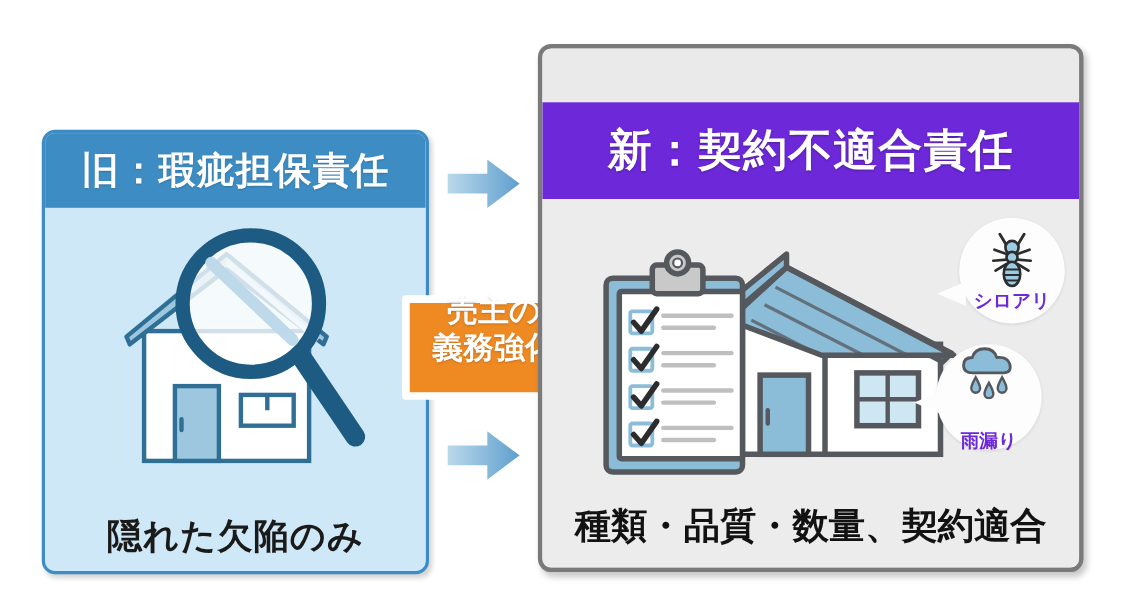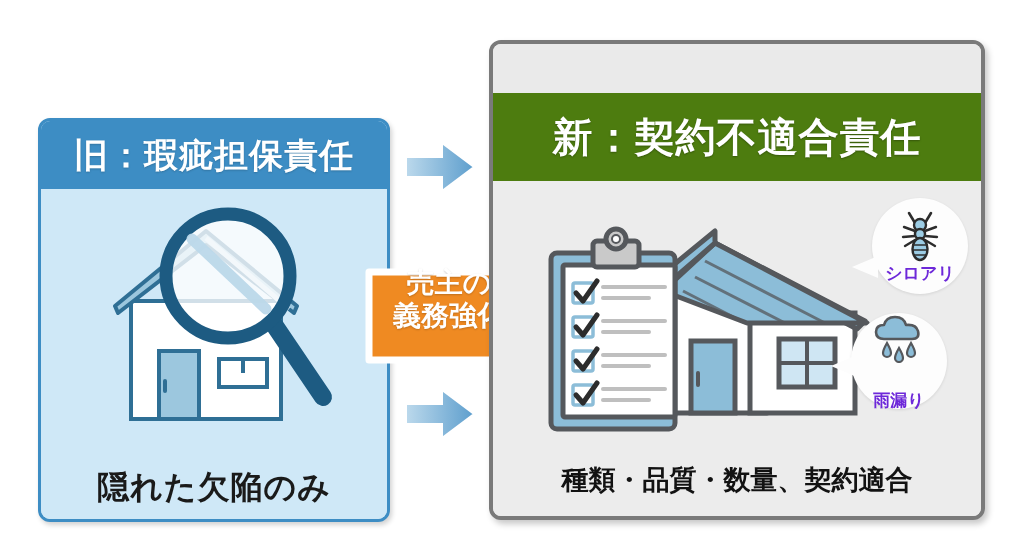--- a/index.html
+++ b/index.html
@@ -101,21 +101,21 @@
     left: 0; top: 0;
     width: 100%;
     height: 49px;
     background: #eaeaea;
   }
   .right-header {
     position: absolute;
     left: 0; top: 49px;
     width: 100%;
     height: 88px;
-    background: #4d7c0f;
+    background: #6d28d9;
     display: flex;
     align-items: center;
     justify-content: center;
   }
   .right-header-text {
     color: #ffffff;
     font-size: 40px;
     font-weight: bold;
     letter-spacing: 1px;
     line-height: 1;
@@ -133,21 +133,21 @@
     position: absolute;
     left: 52px;
     top: 44px;
   }
   .right-caption {
     position: absolute;
     left: 0;
     bottom: 22px;
     width: 100%;
     text-align: center;
-    font-size: 27px;
+    font-size: 33px;
     font-weight: bold;
     color: #121212;
     letter-spacing: 0px;
     line-height: 1;
     white-space: nowrap;
     margin-top: 40px;
   }
 
   
   .badge {

